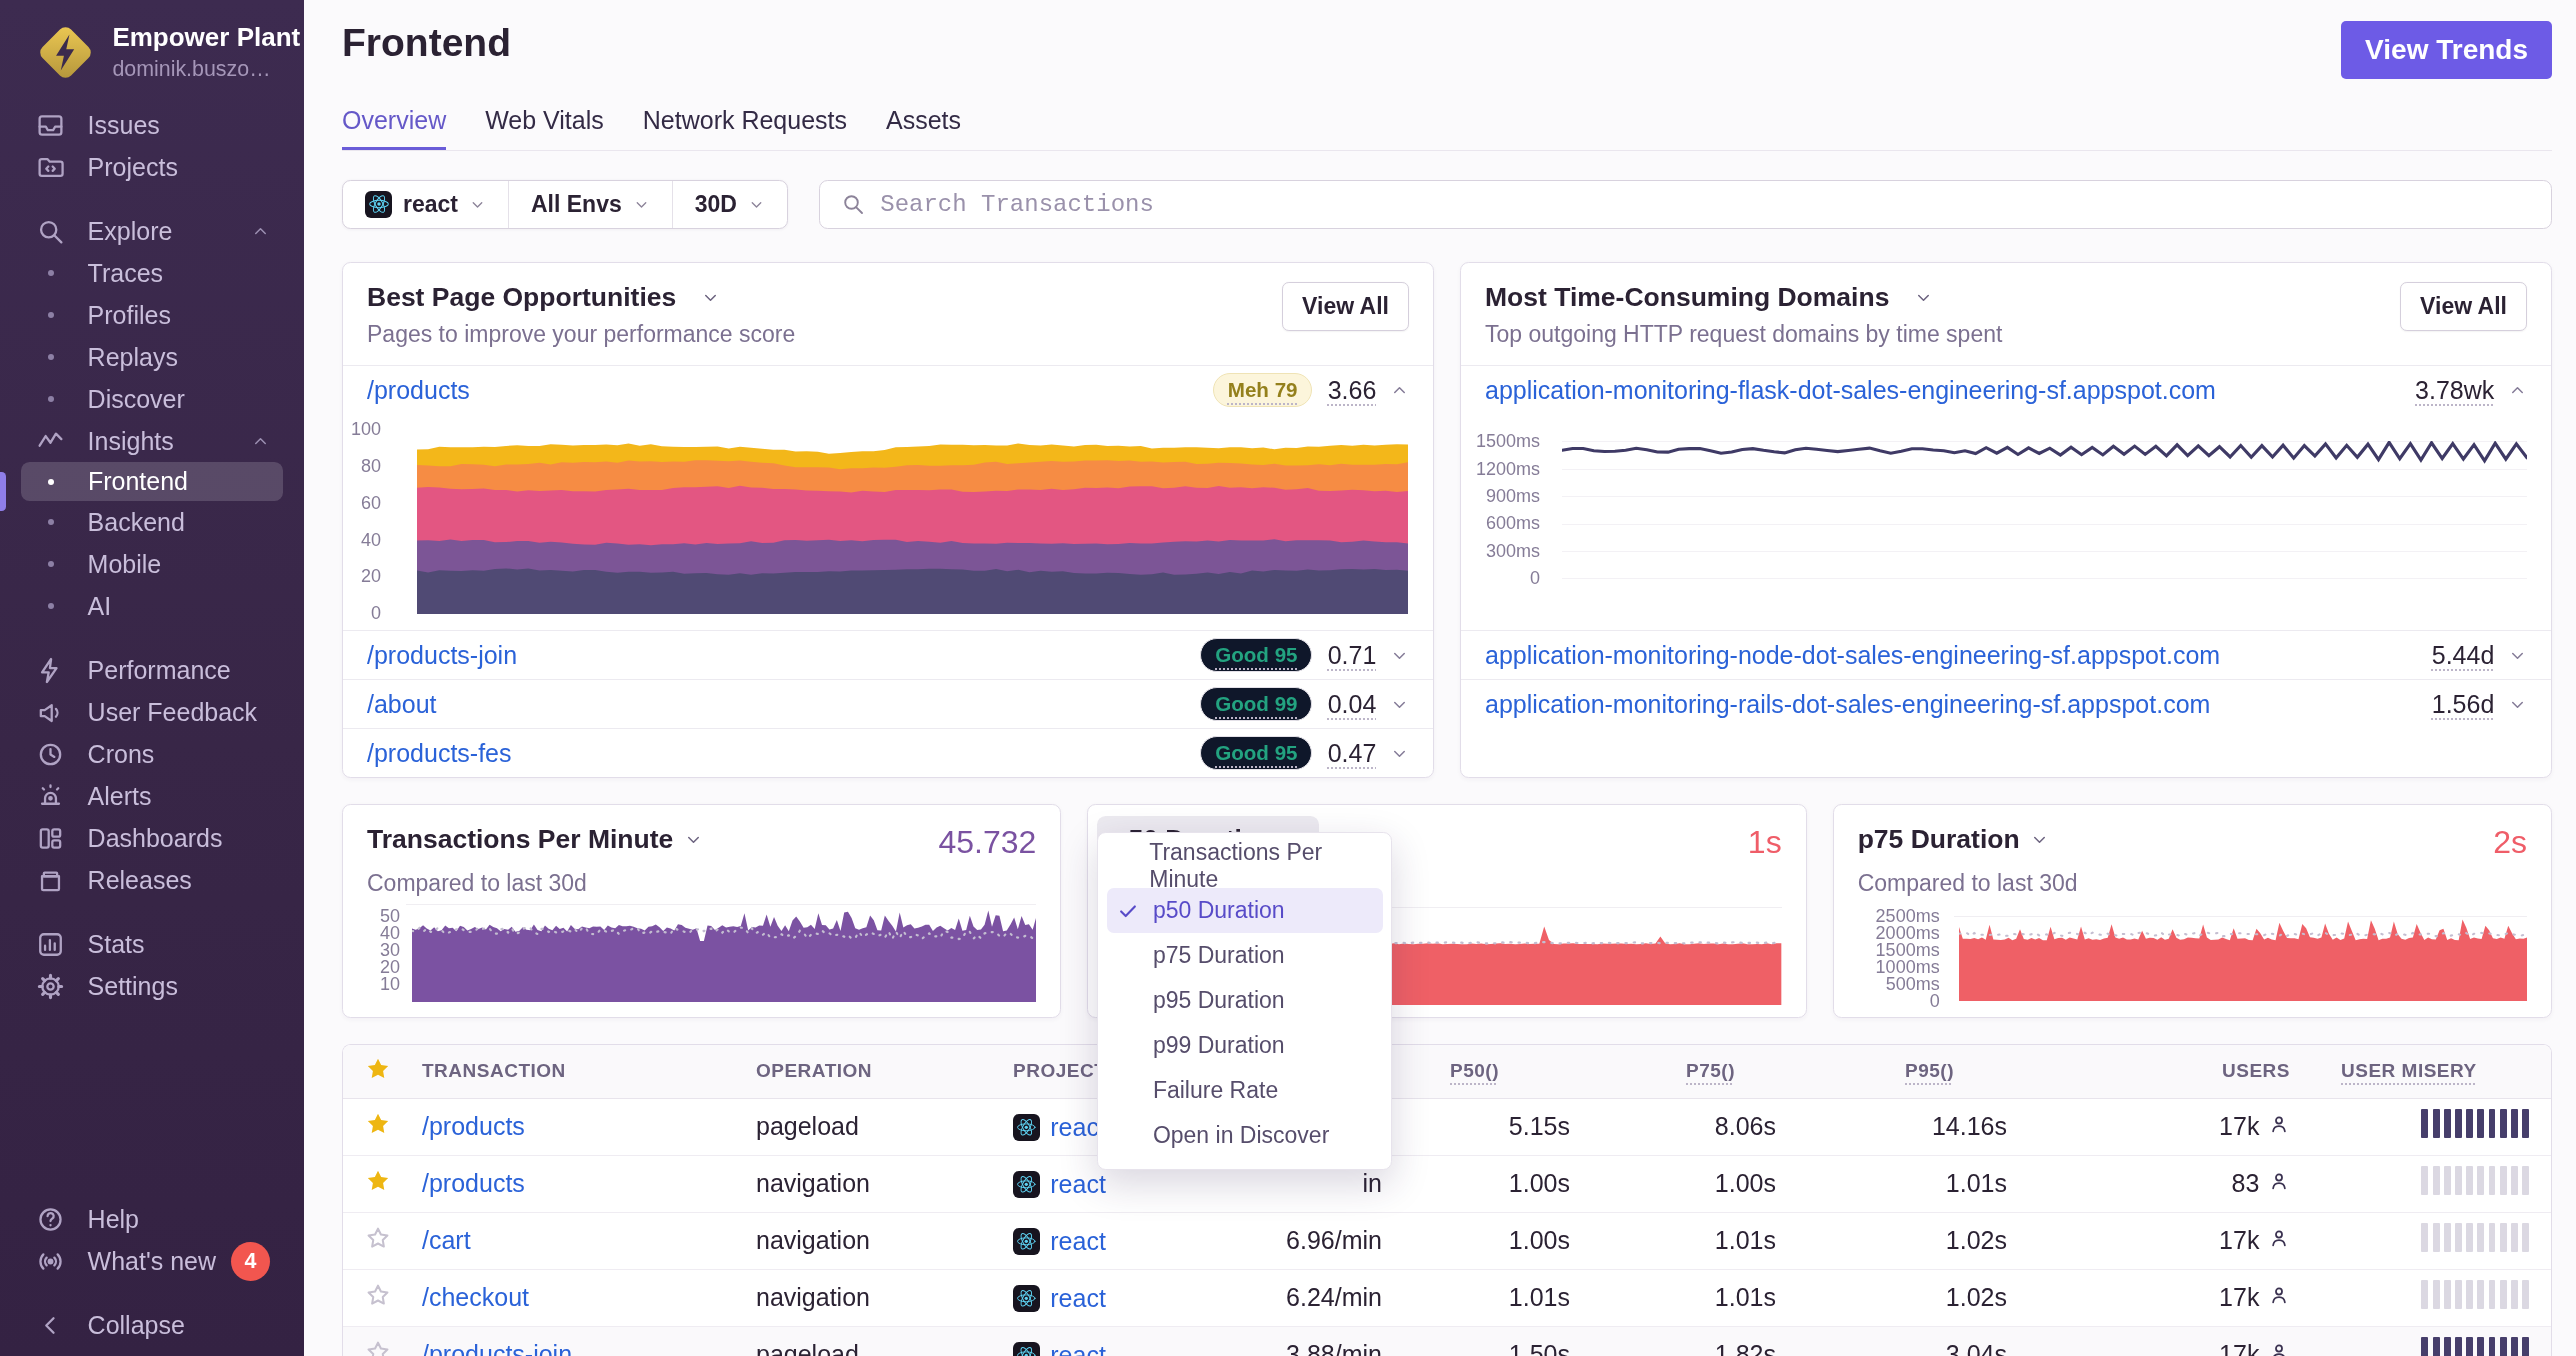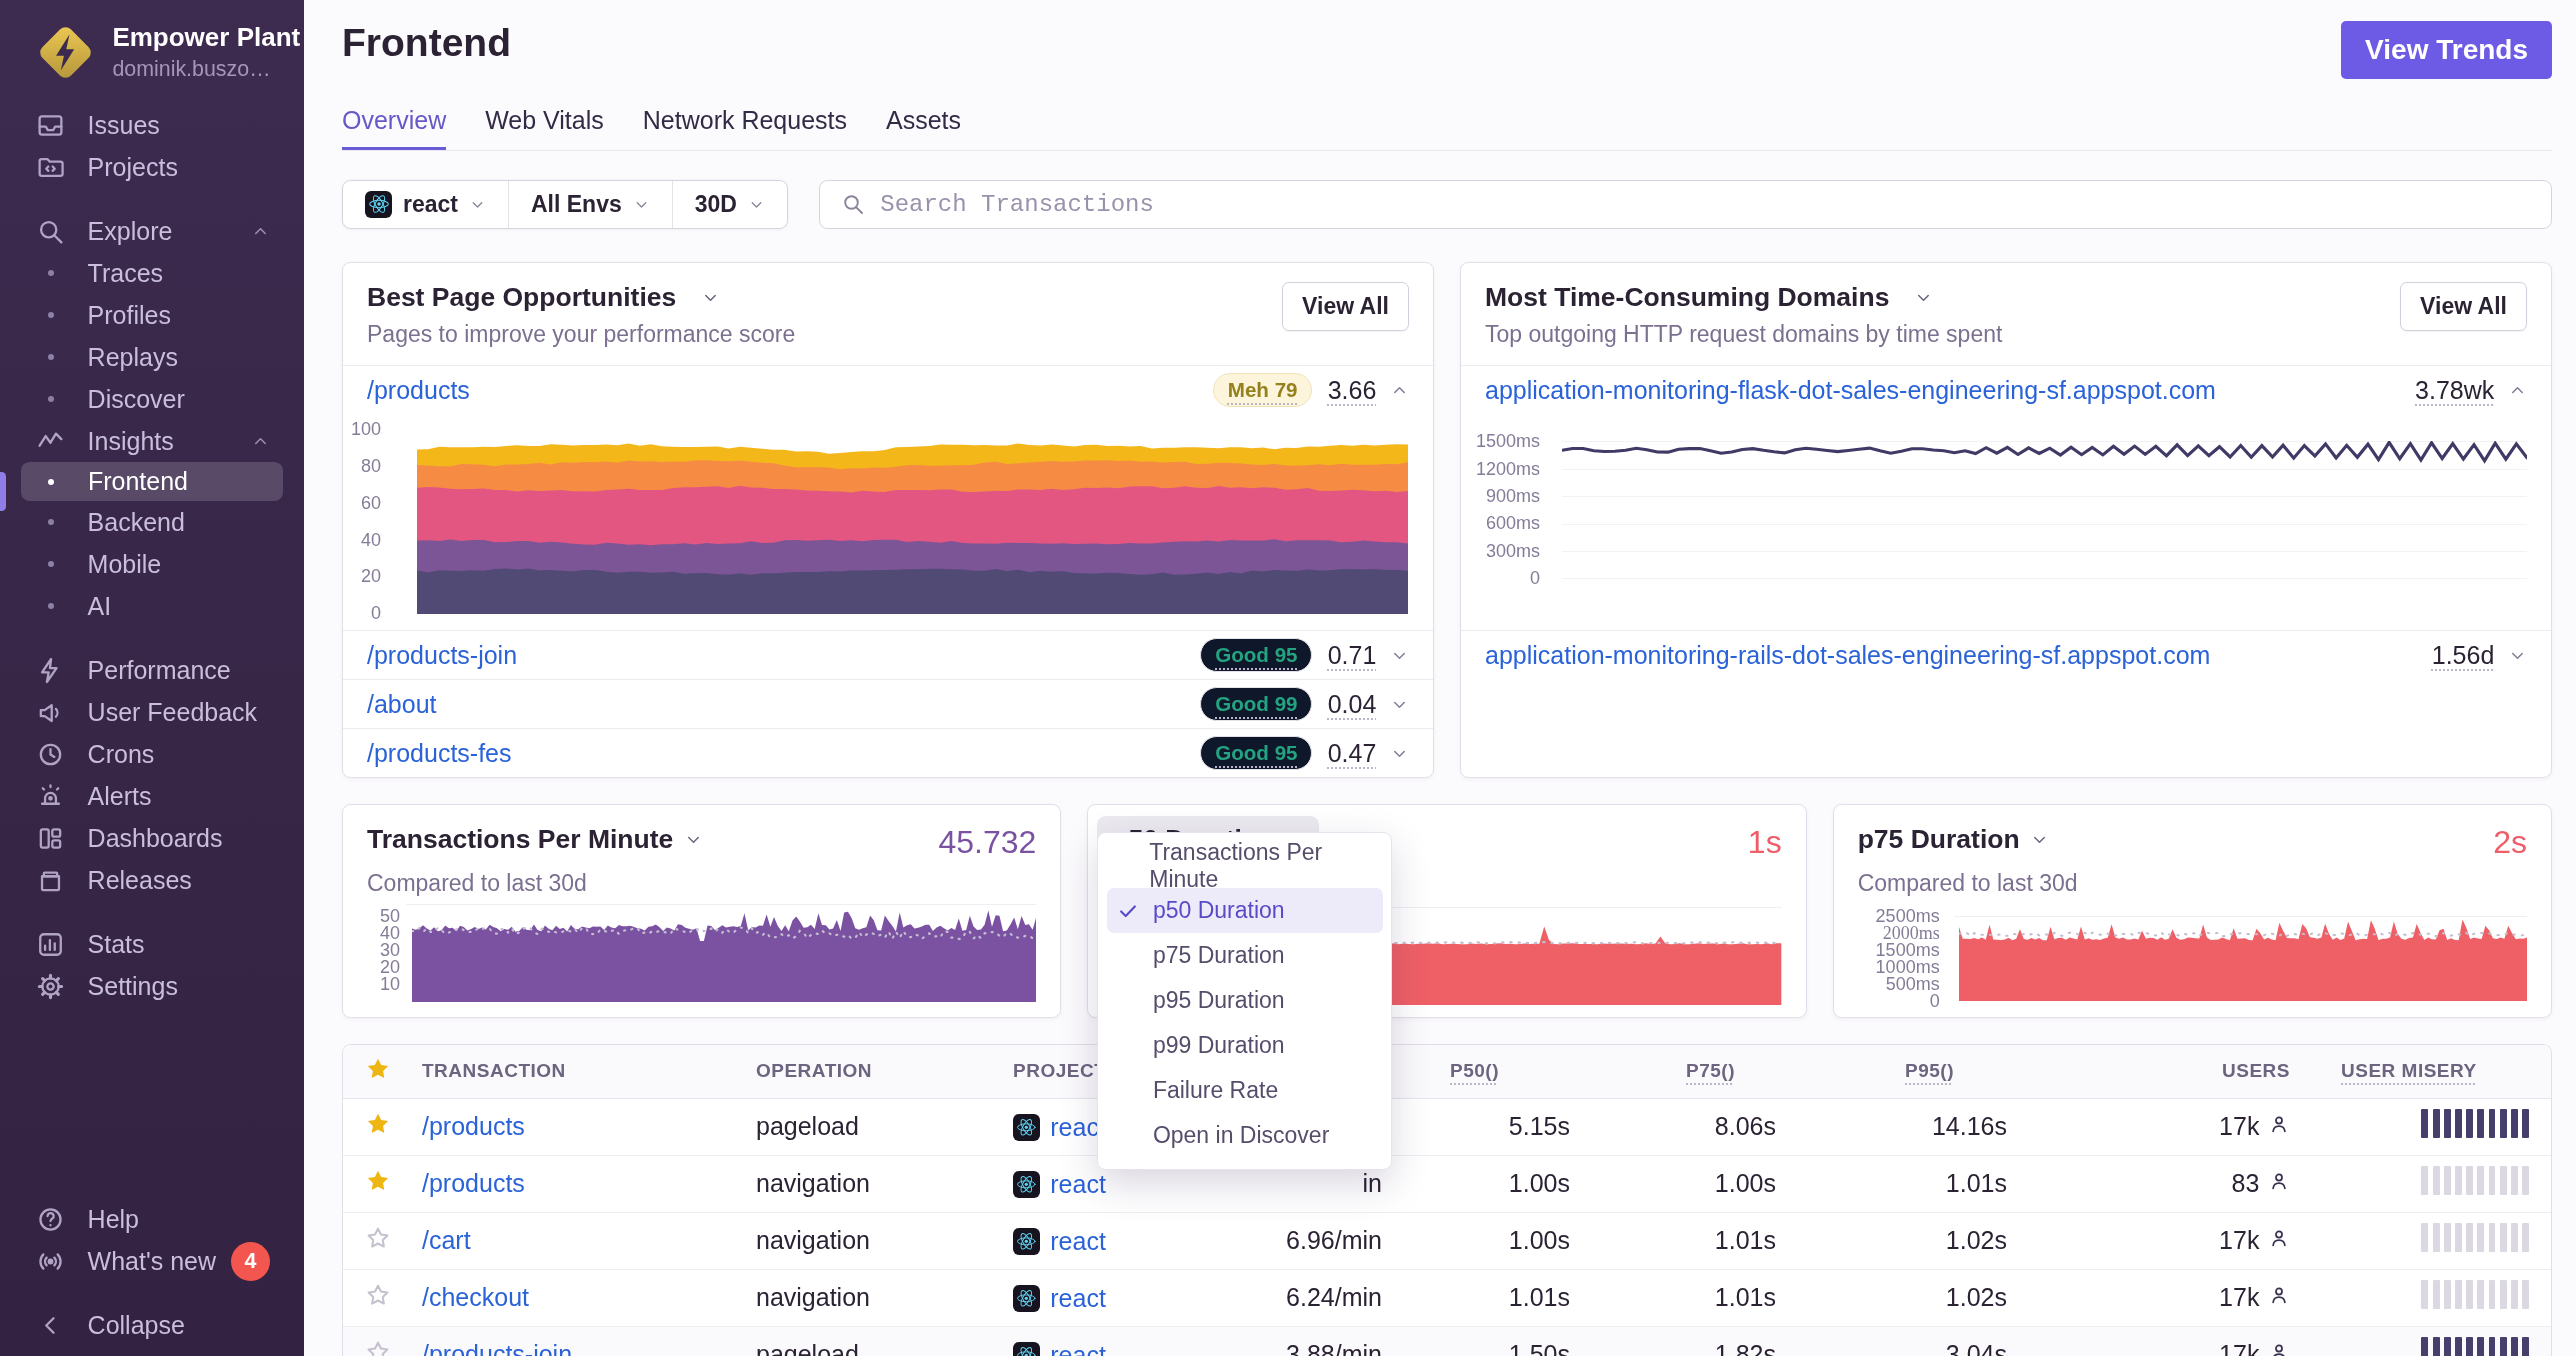--- a/index.html
+++ b/index.html
@@ -543,20 +543,30 @@
             <div style="position: absolute; left: 101px; right: 24px; top: 82px; height: 0.9px; background: rgb(243, 241, 245);"></div>
             <div style="position: absolute; left: 101px; right: 24px; top: 110px; height: 0.9px; background: rgb(243, 241, 245);"></div>
             <div style="position: absolute; left: 101px; right: 24px; top: 137px; height: 0.9px; background: rgb(243, 241, 245);"></div>
             <div style="position: absolute; left: 101px; right: 24px; top: 164px; height: 0.9px; background: rgb(243, 241, 245);"></div>
             <svg viewBox="0 0 1080 160" preserveAspectRatio="none" style="position: absolute; left: 101px; top: 27px; width: calc(100% - 125px); height: 137px;">
               <path d="M0.0 10.8 L11.9 8.7 L23.7 8.8 L35.6 11.3 L47.5 12.2 L59.3 12.0 L71.2 10.7 L83.1 8.5 L94.9 10.1 L106.8 12.9 L118.7 13.0 L130.5 9.7 L142.4 8.9 L154.3 8.8 L166.2 11.3 L178.0 14.2 L189.9 12.8 L201.8 10.0 L213.6 8.9 L225.5 10.9 L237.4 12.6 L249.2 13.9 L261.1 10.2 L273.0 8.4 L284.8 9.6 L296.7 11.0 L308.6 12.4 L320.4 11.0 L332.3 9.7 L344.2 8.3 L356.0 11.4 L367.9 14.2 L379.8 12.0 L391.6 9.0 L403.5 9.1 L415.4 10.6 L427.3 11.4 L439.1 13.6 L451.0 11.4 L462.9 14.7 L474.7 7.8 L486.6 14.2 L498.5 7.5 L510.3 15.7 L522.2 8.0 L534.1 14.5 L545.9 8.4 L557.8 16.4 L569.7 7.2 L581.5 16.0 L593.4 7.5 L605.3 16.2 L617.1 6.1 L629.0 15.5 L640.9 6.0 L652.7 15.6 L664.6 6.3 L676.5 17.4 L688.4 4.5 L700.2 17.1 L712.1 5.7 L724.0 17.2 L735.8 6.7 L747.7 18.6 L759.6 5.3 L771.4 19.0 L783.3 5.4 L795.2 18.6 L807.0 5.0 L818.9 20.0 L830.8 5.4 L842.6 17.6 L854.5 3.4 L866.4 19.8 L878.2 5.1 L890.1 19.0 L902.0 3.8 L913.8 21.7 L925.7 1.6 L937.6 20.7 L949.5 3.2 L961.3 22.3 L973.2 2.1 L985.1 20.4 L996.9 3.1 L1008.8 21.0 L1020.7 4.3 L1032.5 23.1 L1044.4 2.6 L1056.3 21.1 L1068.1 3.3 L1080.0 19.6" fill="none" stroke="#3f3a66" stroke-width="3.6" stroke-linecap="round"></path>
             </svg>
           </div>
         <div id="domain-rows">
             <div class="listrow">
+              <a class="plink">application-monitoring-node-dot-sales-engineering-sf.appspot.com</a>
+              <span class="sp" style="flex: 1 1 0%;"></span>
+              <span class="score"><span class="dotted">5.44d</span></span>
+              <span class="chev">
+                <svg width="19" height="19" viewBox="0 0 24 24" fill="none" stroke="#857c98" stroke-width="1.9" stroke-linecap="round" stroke-linejoin="round">
+                  <path d="M6 9.5l6 6 6-6"></path>
+                </svg>
+              </span>
+            </div>
+            <div class="listrow">
               <a class="plink">application-monitoring-rails-dot-sales-engineering-sf.appspot.com</a>
               <span class="sp" style="flex: 1 1 0%;"></span>
               <span class="score"><span class="dotted">1.56d</span></span>
               <span class="chev">
                 <svg width="19" height="19" viewBox="0 0 24 24" fill="none" stroke="#857c98" stroke-width="1.9" stroke-linecap="round" stroke-linejoin="round">
                   <path d="M6 9.5l6 6 6-6"></path>
                 </svg>
               </span>
             </div>
           </div>
@@ -621,21 +631,21 @@
                 <svg width="19" height="19" viewBox="0 0 24 24" fill="none" stroke="#6d6480" stroke-width="1.9" stroke-linecap="round" stroke-linejoin="round">
                   <path d="M6 9.5l6 6 6-6"></path>
                 </svg>
               </span>
           </div>
           <div class="card-value v-red">2s</div>
         </div>
         <div class="card-sub">Compared to last 30d</div>
         <div class="mini" id="p75-chart">
             <div class="ylab" style="width: 82px; left: 0px; top: 1.7px;">2500ms</div>
-            <div class="ylab" style="width: 82px; left: 0px; top: 19px; font-family: Liberation Serif, serif;">2000ms</div>
+            <div class="ylab" style="width: 82px; left: 0px; top: 19px;">2000ms</div>
             <div class="ylab" style="width: 82px; left: 0px; top: 36px;">1500ms</div>
             <div class="ylab" style="width: 82px; left: 0px; top: 53px;">1000ms</div>
             <div class="ylab" style="width: 82px; left: 0px; top: 70px;">500ms</div>
             <div class="ylab" style="width: 82px; left: 0px; top: 87px;">0</div>
             <div style="position: absolute; left: 96px; right: 0px; top: 12px; height: 0.9px; background: rgb(240, 238, 242);"></div>
             <svg viewBox="0 0 640 110" preserveAspectRatio="none" style="position: absolute; left: 101px; top: 3.4px; width: calc(100% - 101px); height: 94px;">
               <path d="M0 110 L0.0 23.5 L4.3 37.1 L8.6 37.2 L12.9 37.4 L17.2 36.4 L21.5 37.8 L25.8 35.6 L30.1 38.2 L34.4 20.9 L38.7 38.0 L43.0 38.2 L47.2 38.5 L51.5 37.9 L55.8 35.9 L60.1 38.9 L64.4 37.3 L68.7 26.1 L73.0 37.4 L77.3 38.4 L81.6 36.4 L85.9 38.0 L90.2 36.4 L94.5 38.9 L98.8 39.0 L103.1 23.0 L107.4 37.6 L111.7 36.2 L116.0 36.0 L120.3 38.3 L124.6 35.7 L128.9 36.8 L133.2 38.0 L137.4 22.7 L141.7 38.1 L146.0 36.7 L150.3 38.3 L154.6 37.7 L158.9 38.5 L163.2 36.8 L167.5 36.0 L171.8 20.2 L176.1 35.6 L180.4 37.1 L184.7 35.7 L189.0 38.1 L193.3 38.0 L197.6 37.0 L201.9 38.0 L206.2 27.7 L210.5 37.2 L214.8 36.1 L219.1 36.4 L223.4 38.2 L227.7 35.5 L231.9 38.3 L236.2 37.1 L240.5 26.0 L244.8 35.9 L249.1 38.2 L253.4 37.8 L257.7 35.6 L262.0 36.1 L266.3 36.6 L270.6 36.8 L274.9 20.6 L279.2 35.7 L283.5 38.5 L287.8 38.3 L292.1 38.1 L296.4 35.6 L300.7 37.5 L305.0 39.0 L309.3 25.0 L313.6 37.2 L317.9 36.9 L322.1 36.5 L326.4 38.7 L330.7 39.0 L335.0 25.4 L339.3 30.7 L343.6 38.1 L347.9 35.9 L352.2 38.1 L356.5 38.9 L360.8 18.3 L365.1 28.1 L369.4 36.4 L373.7 36.6 L378.0 36.5 L382.3 37.6 L386.6 19.9 L390.9 24.8 L395.2 35.5 L399.5 36.0 L403.8 37.3 L408.1 35.8 L412.3 19.2 L416.6 31.2 L420.9 38.4 L425.2 35.6 L429.5 38.5 L433.8 37.0 L438.1 17.1 L442.4 28.0 L446.7 39.0 L451.0 37.7 L455.3 37.3 L459.6 37.5 L463.9 15.6 L468.2 25.5 L472.5 38.9 L476.8 37.1 L481.1 37.1 L485.4 35.8 L489.7 16.9 L494.0 31.5 L498.3 37.2 L502.6 38.2 L506.8 36.3 L511.1 35.6 L515.4 19.9 L519.7 30.0 L524.0 38.6 L528.3 35.8 L532.6 37.7 L536.9 38.0 L541.2 27.1 L545.5 25.4 L549.8 38.5 L554.1 36.7 L558.4 38.7 L562.7 39.0 L567.0 14.6 L571.3 24.4 L575.6 37.5 L579.9 35.6 L584.2 36.9 L588.5 37.5 L592.8 22.0 L597.0 27.3 L601.3 36.7 L605.6 37.4 L609.9 35.7 L614.2 37.1 L618.5 22.0 L622.8 30.6 L627.1 37.6 L631.4 37.0 L635.7 37.3 L640.0 35.5 L640 110 Z" fill="#ef6066"></path>
               <path d="M0.0 31.4 L4.3 30.5 L8.6 30.2 L12.9 33.9 L17.2 30.5 L21.5 32.7 L25.8 32.4 L30.1 33.0 L34.4 32.8 L38.7 31.8 L43.0 32.5 L47.2 32.1 L51.5 34.0 L55.8 33.4 L60.1 31.3 L64.4 32.0 L68.7 31.0 L73.0 31.8 L77.3 33.4 L81.6 31.8 L85.9 30.3 L90.2 33.2 L94.5 33.2 L98.8 32.1 L103.1 33.6 L107.4 30.3 L111.7 32.5 L116.0 33.8 L120.3 31.7 L124.6 30.2 L128.9 30.0 L133.2 31.6 L137.4 32.9 L141.7 30.1 L146.0 33.0 L150.3 30.0 L154.6 31.0 L158.9 32.5 L163.2 32.9 L167.5 31.1 L171.8 34.0 L176.1 33.0 L180.4 33.9 L184.7 31.5 L189.0 31.7 L193.3 31.4 L197.6 33.4 L201.9 30.4 L206.2 29.9 L210.5 30.3 L214.8 32.1 L219.1 33.5 L223.4 33.0 L227.7 29.8 L231.9 33.8 L236.2 32.1 L240.5 32.1 L244.8 32.6 L249.1 33.6 L253.4 31.1 L257.7 32.7 L262.0 31.4 L266.3 30.3 L270.6 33.8 L274.9 30.6 L279.2 30.0 L283.5 31.1 L287.8 31.3 L292.1 30.1 L296.4 34.1 L300.7 34.1 L305.0 31.5 L309.3 31.6 L313.6 30.4 L317.9 30.9 L322.1 31.4 L326.4 31.6 L330.7 31.3 L335.0 32.0 L339.3 32.0 L343.6 33.1 L347.9 30.5 L352.2 31.3 L356.5 32.4 L360.8 33.7 L365.1 30.9 L369.4 33.8 L373.7 31.3 L378.0 31.6 L382.3 32.9 L386.6 31.1 L390.9 32.5 L395.2 32.1 L399.5 30.5 L403.8 33.3 L408.1 30.9 L412.3 29.9 L416.6 33.2 L420.9 33.0 L425.2 32.5 L429.5 30.7 L433.8 31.7 L438.1 33.1 L442.4 32.3 L446.7 30.2 L451.0 32.9 L455.3 33.6 L459.6 32.5 L463.9 31.5 L468.2 32.0 L472.5 29.9 L476.8 32.0 L481.1 29.8 L485.4 30.6 L489.7 34.1 L494.0 31.5 L498.3 31.4 L502.6 32.6 L506.8 32.9 L511.1 30.3 L515.4 32.9 L519.7 32.0 L524.0 32.8 L528.3 31.2 L532.6 31.4 L536.9 34.1 L541.2 34.1 L545.5 30.6 L549.8 32.3 L554.1 33.6 L558.4 31.6 L562.7 31.9 L567.0 33.5 L571.3 30.5 L575.6 33.9 L579.9 31.3 L584.2 31.5 L588.5 30.2 L592.8 31.8 L597.0 30.9 L601.3 31.7 L605.6 32.8 L609.9 33.1 L614.2 32.4 L618.5 30.1 L622.8 31.7 L627.1 32.6 L631.4 33.7 L635.7 32.8 L640.0 33.8" fill="none" stroke="#c3bdd0" stroke-width="2.4" stroke-linecap="round" stroke-dasharray="1.5 8"></path>
             </svg>
           </div>

